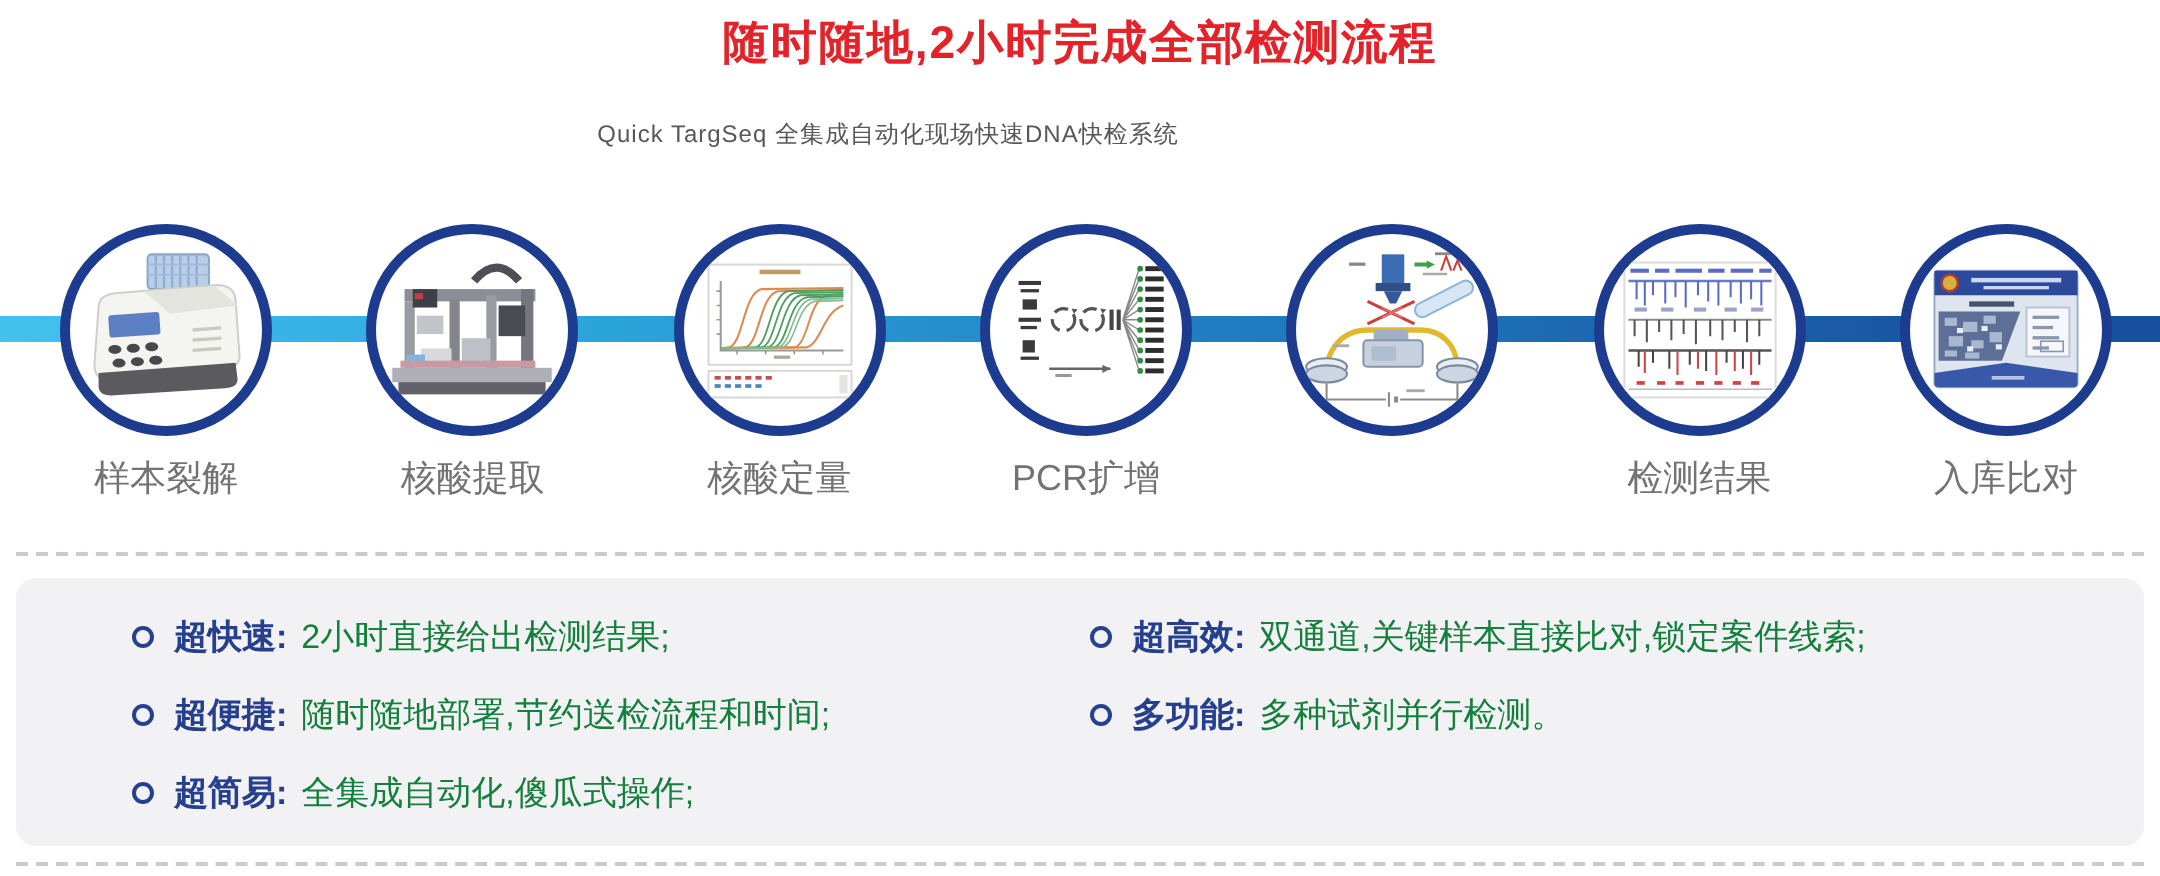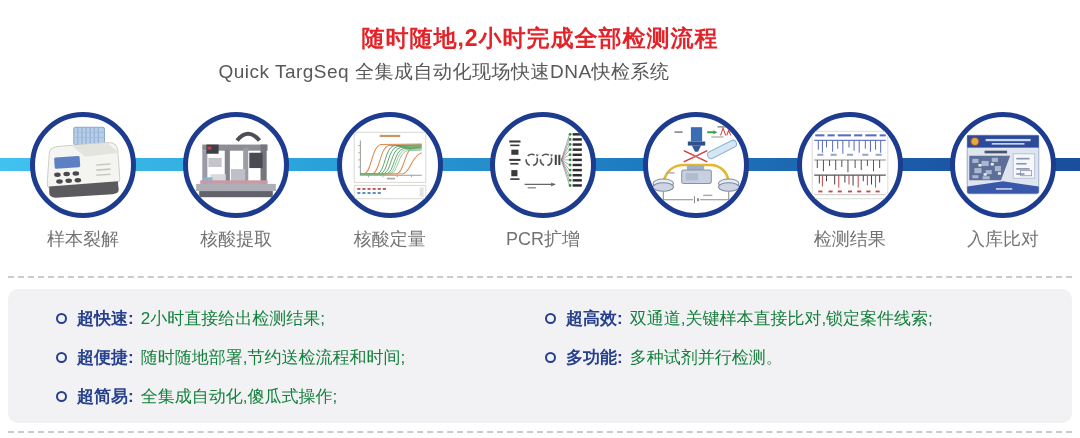--- a/index.html
+++ b/index.html
@@ -1,26 +1,26 @@
 <!DOCTYPE html>
 <html><head>
 <meta charset="utf-8">
 <style>
   html,body{margin:0;padding:0;}
   body{
     width:1080px;height:438px;position:relative;background:#ffffff;overflow:hidden;
     font-family:"Liberation Sans","DejaVu Sans",sans-serif;
   }
   .title{
-    position:absolute;top:23px;left:0;width:1080px;text-align:center;
+    position:absolute;top:6px;left:0;width:1080px;text-align:center;
     font-size:23px;font-weight:bold;color:#e32329;letter-spacing:1px;
   }
   .subtitle{
     position:absolute;top:59px;left:0;width:888px;text-align:center;
-    font-size:19px;color:#595757;letter-spacing:.5px;
+    font-size:12px;color:#595757;letter-spacing:.5px;
   }
   .flow-line{
     position:absolute;top:158px;left:0;width:1080px;height:13px;
     background:linear-gradient(90deg,#42c2ee 0%,#2ba4da 28%,#1f7cc0 58%,#1a57a4 88%,#194f9c 100%);
   }
   .steps{
     position:absolute;top:112px;left:30px;width:1026px;
     display:flex;justify-content:space-between;
   }
   .step{width:106px;display:flex;flex-direction:column;align-items:center;}
@@ -34,21 +34,21 @@
   .divider{
     position:absolute;left:8px;width:1064px;height:0;border-top:2px dashed #c8cbd0;
   }
   .divider.top{top:276px;}
   .divider.bottom{top:431px;}
   .panel{
     position:absolute;top:289px;left:8px;width:1064px;height:134px;
     background:#f2f2f4;border-radius:10px;
   }
   .feature-col{position:absolute;display:flex;flex-direction:column;gap:15px;}
-  .feature-col.left{top:306px;left:56px;}
+  .feature-col.left{top:306px;left:66px;}
   .feature-col.right{top:306px;left:545px;}
   .feature-row{display:flex;align-items:center;height:24px;font-size:17px;white-space:nowrap;}
   .bullet{
     flex:none;width:7px;height:7px;border:2.5px solid #26408e;border-radius:50%;
     margin-right:10px;background:transparent;
   }
   .feature-label{font-weight:bold;color:#26408e;margin-right:7px;}
   .feature-text{color:#15803d;}
 </style>
 </head>

